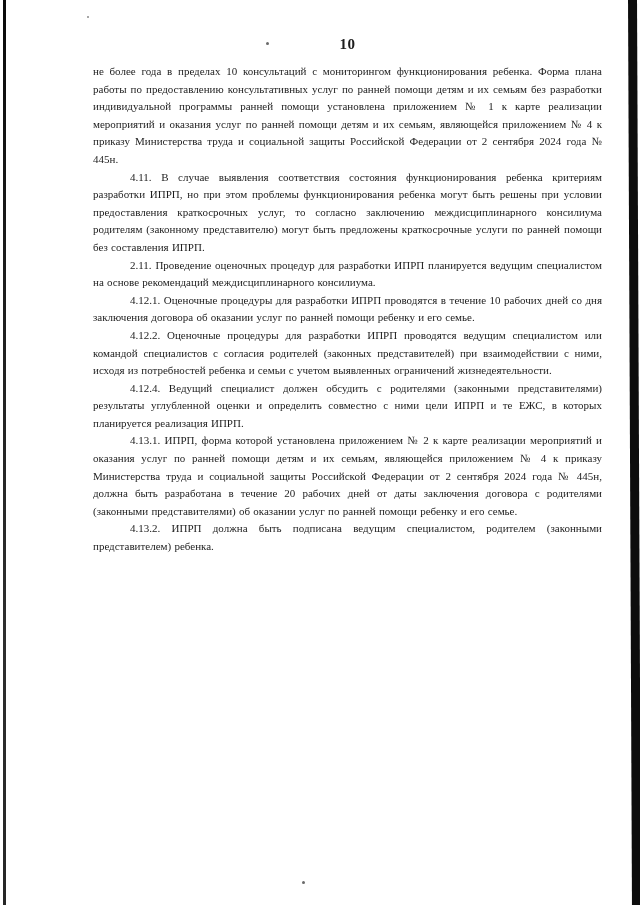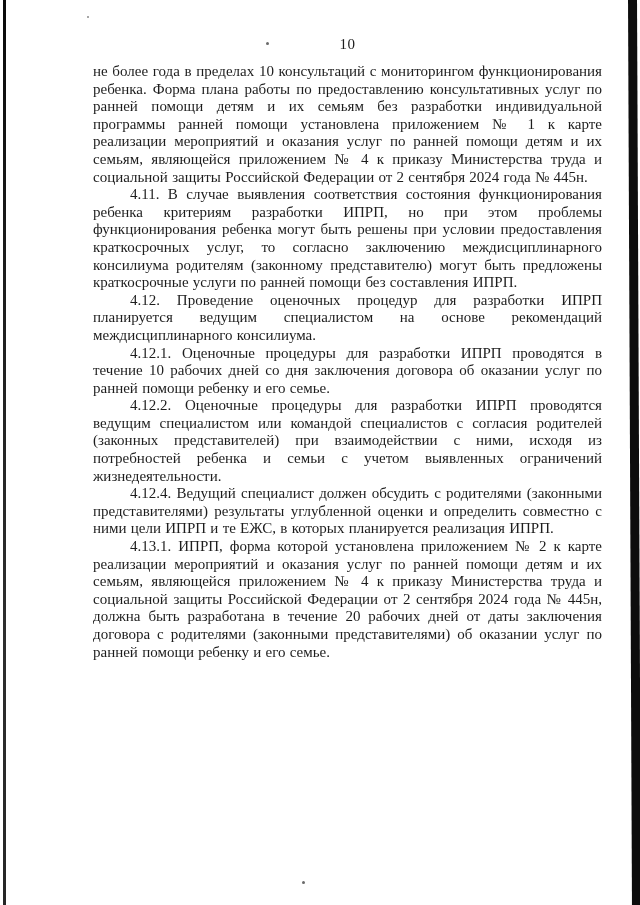--- a/index.html
+++ b/index.html
@@ -35,24 +35,25 @@
   .content {
     position: absolute;
     left: 93px; top: 36px;
     width: 509px;
   }
   .page-number {
     text-align: center;
     font-size: 15px;
     letter-spacing: 0.5px;
     margin: 0 0 10px 0;
+    font-weight: bold;
   }
   .para {
     margin: 0;
-    font-size: 15px;
+    font-size: 11px;
     line-height: 17.6px;
     text-align: justify;
     text-indent: 37px;
     word-spacing: 0.5px;
   }
   .para.no-indent { text-indent: 0; }
 </style>
 </head>
 <body>
 
@@ -60,19 +61,20 @@
   <div class="edge-left"></div>
   <div class="edge-right"></div>
   <div class="speck s1"></div>
   <div class="speck s2"></div>
   <div class="speck s3"></div>
 
   <div class="content">
     <div class="page-number">10</div>
     <p class="para no-indent">не более года в пределах 10 консультаций с мониторингом функционирования ребенка. Форма плана работы по предоставлению консультативных услуг по ранней помощи детям и их семьям без разработки индивидуальной программы ранней помощи установлена приложением № 1 к карте реализации мероприятий и оказания услуг по ранней помощи детям и их семьям, являющейся приложением № 4 к приказу Министерства труда и социальной защиты Российской Федерации от 2 сентября 2024 года № 445н.</p>
     <p class="para">4.11. В случае выявления соответствия состояния функционирования ребенка критериям разработки ИПРП, но при этом проблемы функционирования ребенка могут быть решены при условии предоставления краткосрочных услуг, то согласно заключению междисциплинарного консилиума родителям (законному представителю) могут быть предложены краткосрочные услуги по ранней помощи без составления ИПРП.</p>
-    <p class="para">4.12. Проведение оценочных процедур для разработки ИПРП планируется ведущим специалистом на основе рекомендаций междисциплинарного консилиума.</p>
+    <p class="para">2.11. Проведение оценочных процедур для разработки ИПРП планируется ведущим специалистом на основе рекомендаций междисциплинарного консилиума.</p>
     <p class="para">4.12.1. Оценочные процедуры для разработки ИПРП проводятся в течение 10 рабочих дней со дня заключения договора об оказании услуг по ранней помощи ребенку и его семье.</p>
     <p class="para">4.12.2. Оценочные процедуры для разработки ИПРП проводятся ведущим специалистом или командой специалистов с согласия родителей (законных представителей) при взаимодействии с ними, исходя из потребностей ребенка и семьи с учетом выявленных ограничений жизнедеятельности.</p>
     <p class="para">4.12.4. Ведущий специалист должен обсудить с родителями (законными представителями) результаты углубленной оценки и определить совместно с ними цели ИПРП и те ЕЖС, в которых планируется реализация ИПРП.</p>
     <p class="para">4.13.1. ИПРП, форма которой установлена приложением № 2 к карте реализации мероприятий и оказания услуг по ранней помощи детям и их семьям, являющейся приложением № 4 к приказу Министерства труда и социальной защиты Российской Федерации от 2 сентября 2024 года № 445н, должна быть разработана в течение 20 рабочих дней от даты заключения договора с родителями (законными представителями) об оказании услуг по ранней помощи ребенку и его семье.</p>
+    <p class="para">4.13.2. ИПРП должна быть подписана ведущим специалистом, родителем (законными представителем) ребенка.</p>
   </div>
 </div>
 
 </body></html>

